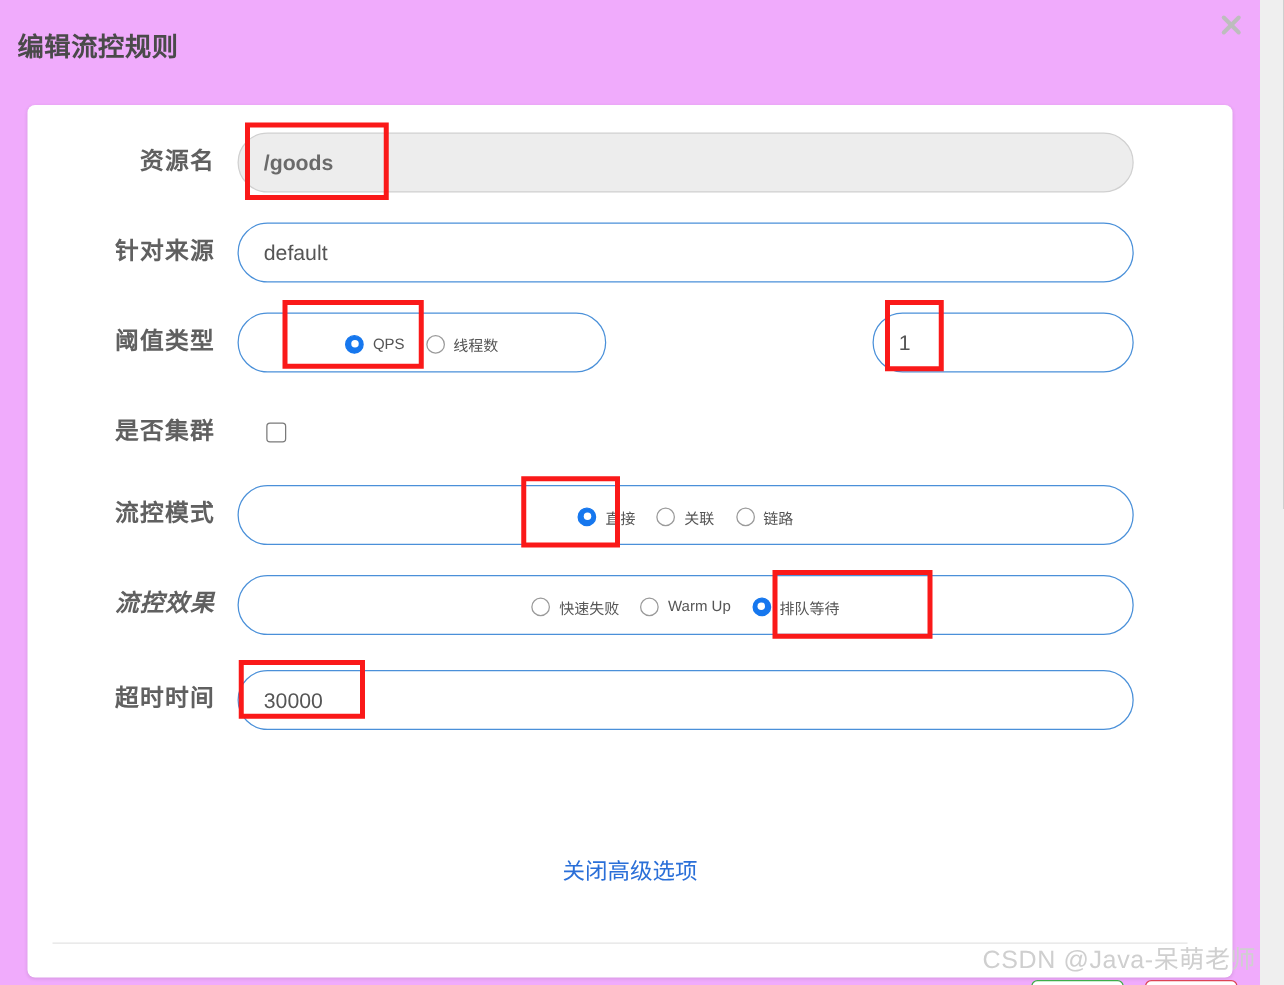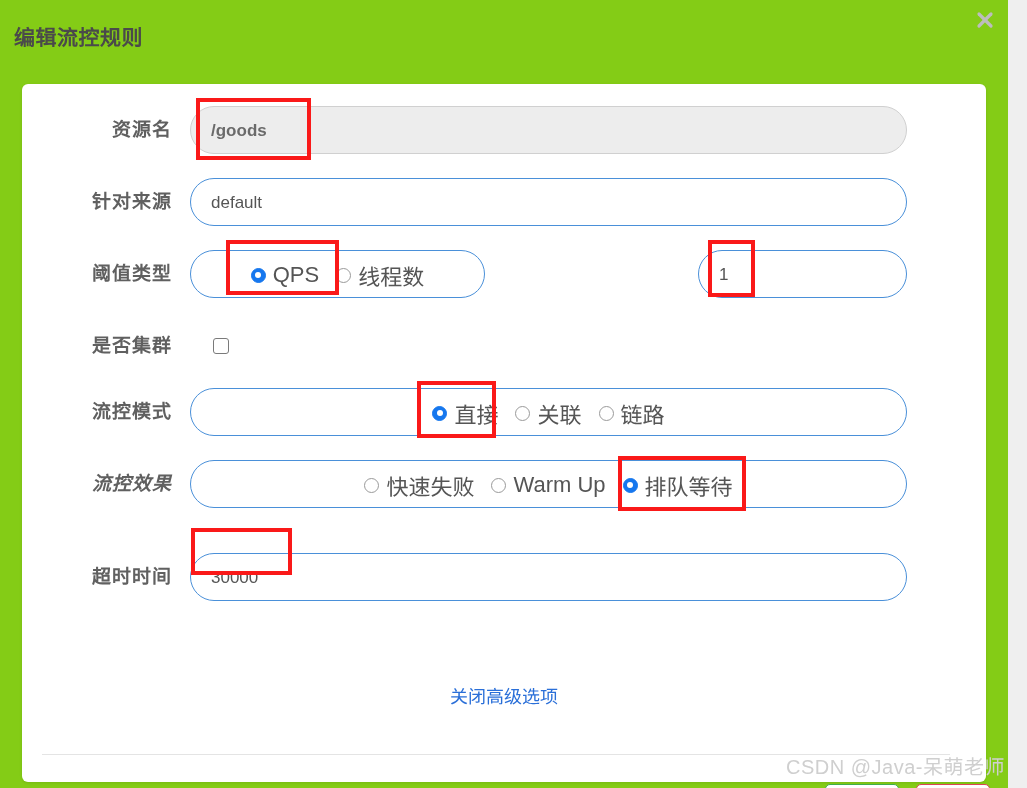--- a/index.html
+++ b/index.html
@@ -62,21 +62,21 @@
     background: #efefef;
   }
 
   
   #dialog {
     position: absolute;
     left: 0;
     top: 0;
     width: 1008px;
     height: 788px;
-    background: #84cc16;
+    background: #f0abfc;
     box-sizing: border-box;
   }
 
   #dialog-header {
     position: absolute;
     left: 0;
     top: 0;
     width: 1008px;
     height: 70px;
   }
@@ -158,21 +158,21 @@
     align-items: center;
     justify-content: center;
     gap: 17px;
     width: 100%;
   }
   .radio-opt {
     display: flex;
     align-items: center;
     gap: 7px;
     cursor: pointer;
-    font-size: 22px;
+    font-size: 12px;
     color: #555555;
     white-space: nowrap;
   }
   .radio-dot {
     width: 15px;
     height: 15px;
     border-radius: 50%;
     border: 1px solid #9a9a9a;
     background: #ffffff;
     box-sizing: border-box;
@@ -380,21 +380,21 @@
               <span>Warm Up</span>
             </label>
             <label class="radio-opt checked">
               <span class="radio-dot"></span>
               <span>排队等待</span>
             </label>
           </div>
         </div>
       </div>
 
-      <div class="form-row" style="top:469px;border-radius:17px;">
+      <div class="form-row" style="top:452px;border-radius:17px;">
         <div class="form-label" style="left:0px;">超时时间</div>
         <div class="field" style="left:168px;width:717px;">
           <span class="field-text">30000</span>
         </div>
       </div>
 
       <div id="advanced-link">关闭高级选项</div>
 
       <div id="footer-divider"></div>
 

